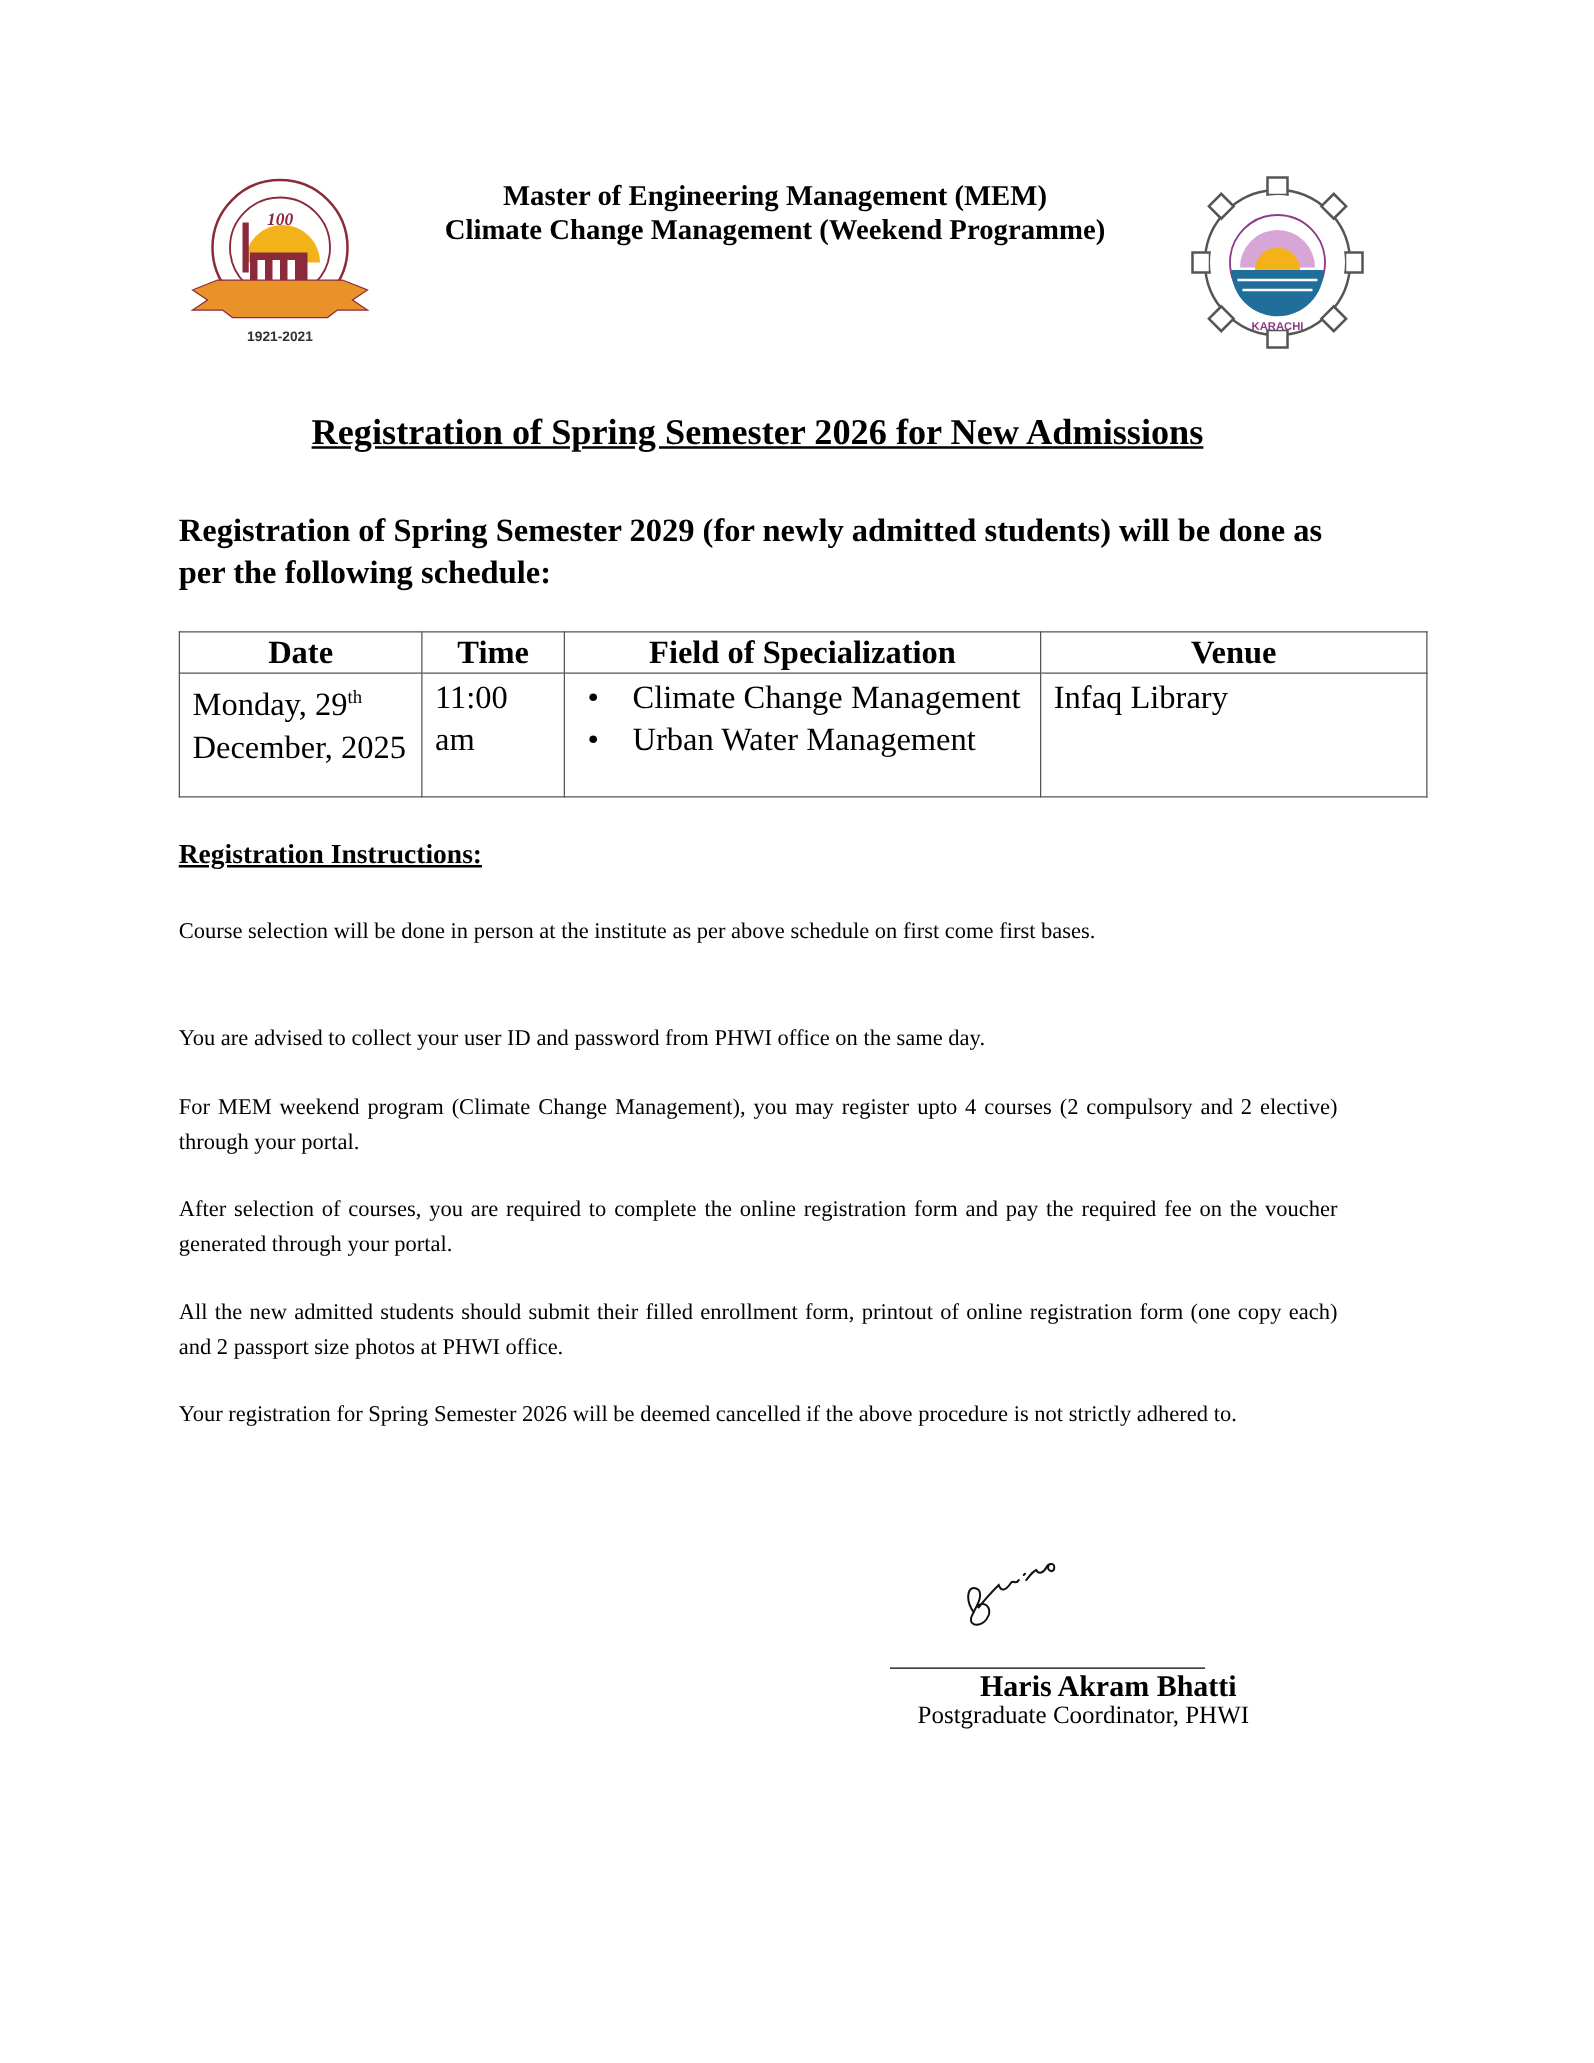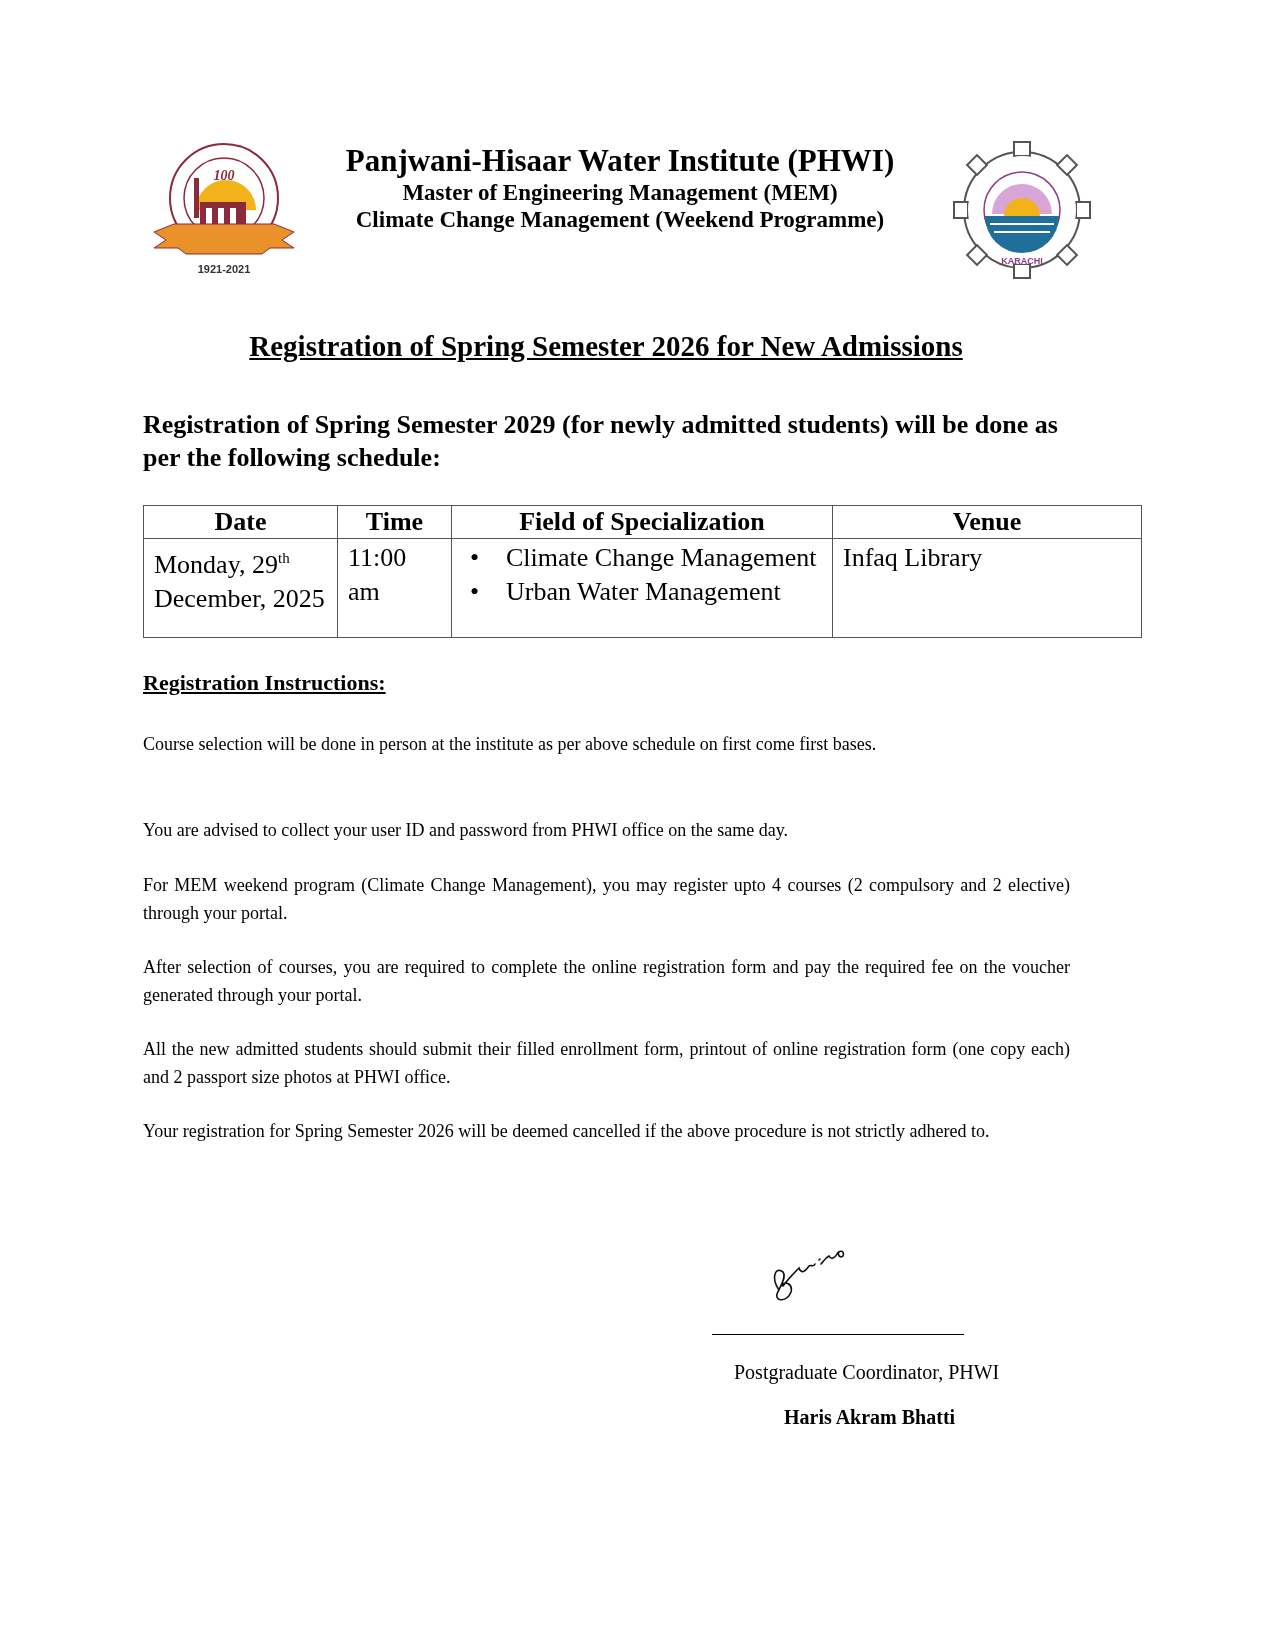--- a/index.html
+++ b/index.html
@@ -36,21 +36,21 @@
     position: absolute; left: 143px; top: 670px; font-size: 22px; font-weight: bold;
     text-decoration: underline;
     text-align: right;
   }
   .para {
     position: absolute; left: 143px; width: 927px; font-size: 18px; line-height: 28px;
     text-align: justify;
   }
   .sig-svg { position: absolute; left: 765px; top: 1228px; width: 100px; height: 80px; }
   .sig-line { position: absolute; left: 712px; top: 1334px; width: 252px; border-top: 1px solid #000; }
-  .sig-name { position: absolute; left: 784px; top: 1406px; font-size: 20px; font-weight: bold; }
+  .sig-name { position: absolute; left: 784px; top: 1337px; font-size: 24px; font-weight: bold; }
   .sig-title { position: absolute; left: 734px; top: 1361px; font-size: 20px; }
 </style>
 </head>
 <body>
 
 <div class="logo-left">
   <svg width="145" height="140" viewBox="0 0 145 140">
     <circle cx="72" cy="58" r="54" fill="#fff" stroke="#8b2a3a" stroke-width="2"></circle>
     <circle cx="72" cy="58" r="40" fill="#fff" stroke="#8b2a3a" stroke-width="1.5"></circle>
     <path d="M44 70 A30 30 0 0 1 104 70 Z" fill="#f2b21a"></path>
@@ -59,21 +59,20 @@
     <rect x="54" y="68" width="6" height="16" fill="#fff"></rect>
     <rect x="66" y="68" width="6" height="16" fill="#fff"></rect>
     <rect x="78" y="68" width="6" height="16" fill="#fff"></rect>
     <rect x="42" y="38" width="5" height="40" fill="#8b2a3a"></rect>
     <path d="M2 92 L22 84 L122 84 L142 92 L130 100 L142 108 L118 108 L110 114 L34 114 L26 108 L2 108 L14 100 Z" fill="#e9922a" stroke="#8b2a3a" stroke-width="1"></path>
     <text x="72" y="133" font-size="11" font-weight="bold" fill="#333" text-anchor="middle" font-family="Liberation Sans, sans-serif">1921-2021</text>
   </svg>
 </div>
 
 <div class="header-block">
-  <div class="inst-name">Panjwani-Hisaar Water Institute (PHWI)</div>
   <div class="prog-line">Master of Engineering Management (MEM)</div>
   <div class="prog-line">Climate Change Management (Weekend Programme)</div>
 </div>
 
 <div class="logo-right">
   <svg width="140" height="140" viewBox="0 0 140 140">
     <g fill="#fff" stroke="#555" stroke-width="2">
       <circle cx="70" cy="70" r="58"></circle>
     </g>
     <g fill="#fff" stroke="#555" stroke-width="2">

